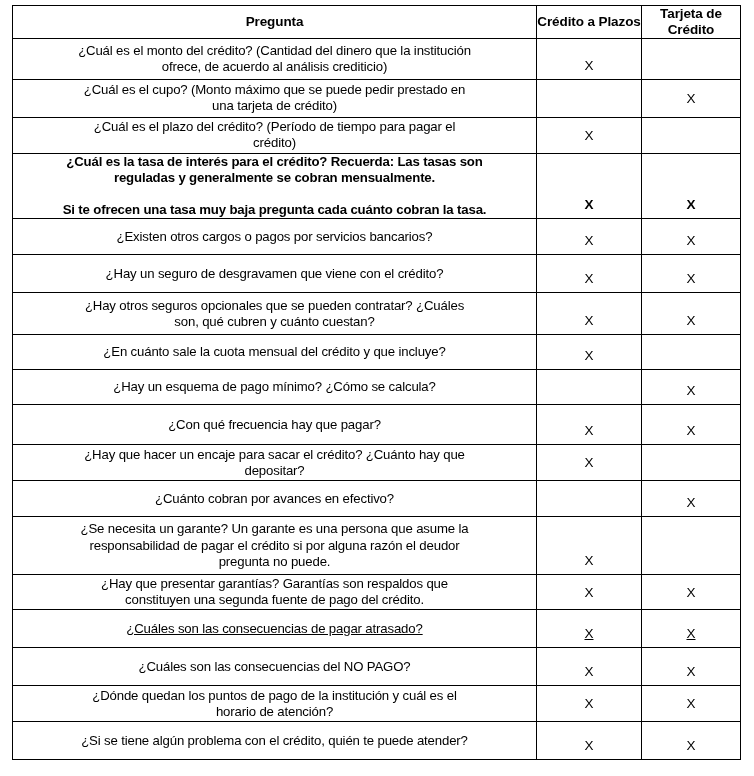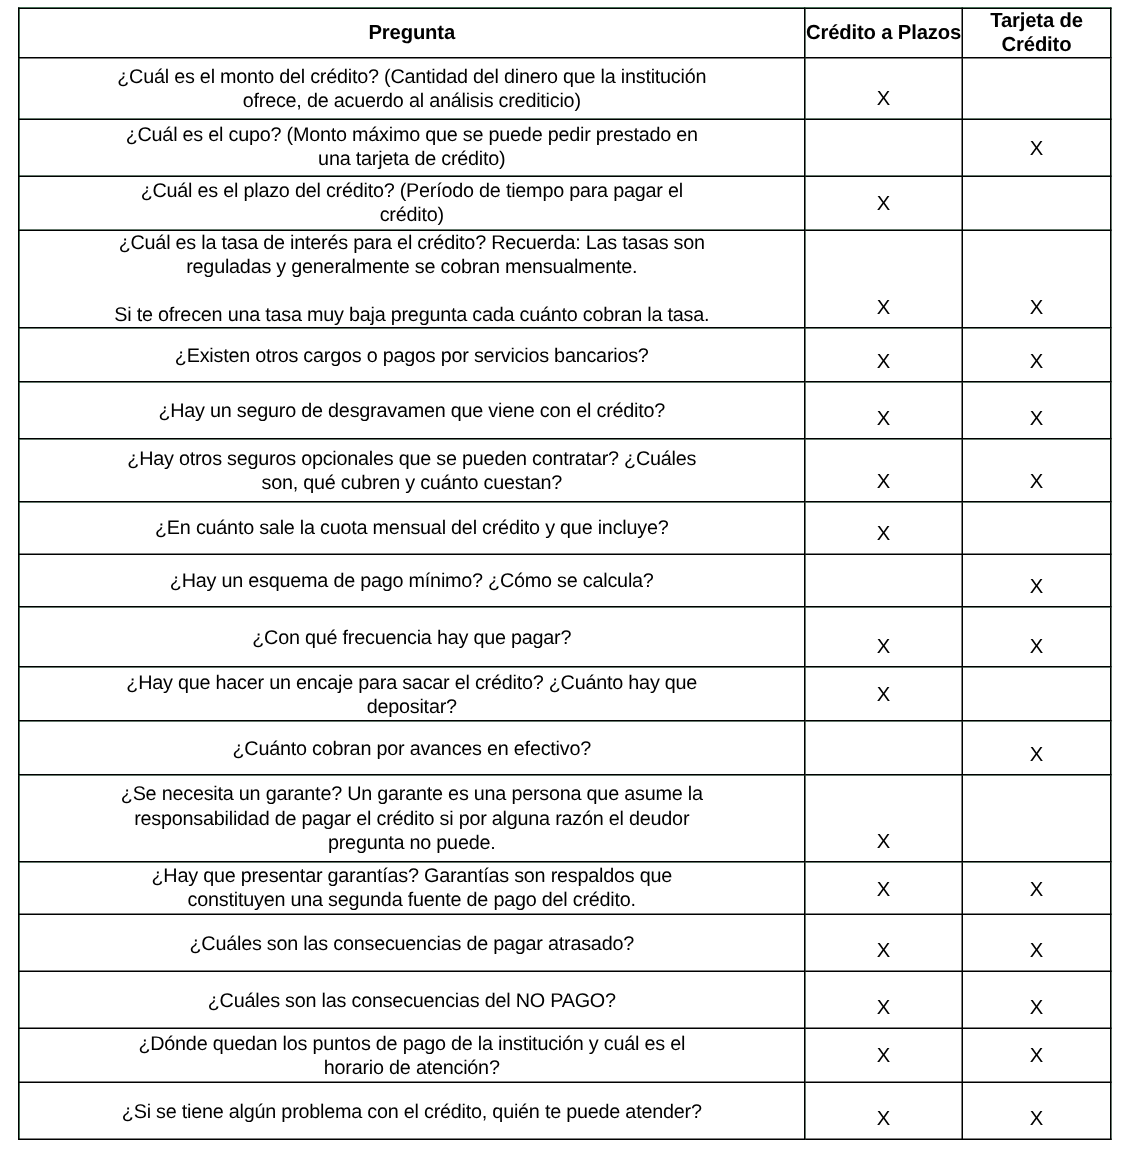--- a/index.html
+++ b/index.html
@@ -28,21 +28,21 @@
     position: absolute;
     left: 12px;
     top: 5px;
     width: 728px;
   }
 
   table.qtable {
     border-collapse: collapse;
     table-layout: fixed;
     width: 728px;
-    background: #22c55e;
+    background: #0c4a6e;
   }
 
   table.qtable col.c-question { width: 524px; }
   table.qtable col.c-plazos   { width: 105px; }
   table.qtable col.c-tarjeta  { width: 99px;  }
 
   table.qtable th,
   table.qtable td {
     border: 1px solid #000000;
     padding: 0;
@@ -132,21 +132,21 @@
           <tr style="height: 36px;">
             <td class="q">
               <span class="ln">¿Cuál es el plazo del crédito? (Período de tiempo para pagar el</span>
               <span class="ln">crédito)</span>
             </td>
             <td class="mark vm">
               <span class="x">X</span>
             </td>
             <td class="mark vm"></td>
           </tr>
-          <tr style="height: 47px;">
+          <tr style="height: 47px; font-weight: bold;">
             <td class="q left-last">
               <span class="ln">¿Cuál es la tasa de interés para el crédito? Recuerda: Las tasas son</span>
               <span class="ln">reguladas y  generalmente se cobran mensualmente.</span>
               <span class="ln">Si te ofrecen una tasa muy baja pregunta cada cuánto cobran la tasa.</span>
             </td>
             <td class="mark vb">
               <span class="x">X</span>
             </td>
             <td class="mark vb">
               <span class="x">X</span>
@@ -250,21 +250,21 @@
               <span class="ln">¿Hay que presentar garantías? Garantías son respaldos que</span>
               <span class="ln">constituyen una segunda fuente de pago del crédito.</span>
             </td>
             <td class="mark vm">
               <span class="x">X</span>
             </td>
             <td class="mark vm">
               <span class="x">X</span>
             </td>
           </tr>
-          <tr style="height: 38px;">
+          <tr style="height: 38px; text-decoration: underline;">
             <td class="q">
               <span class="ln">¿Cuáles son las consecuencias de pagar atrasado?</span>
             </td>
             <td class="mark vb">
               <span class="x">X</span>
             </td>
             <td class="mark vb">
               <span class="x">X</span>
             </td>
           </tr>

